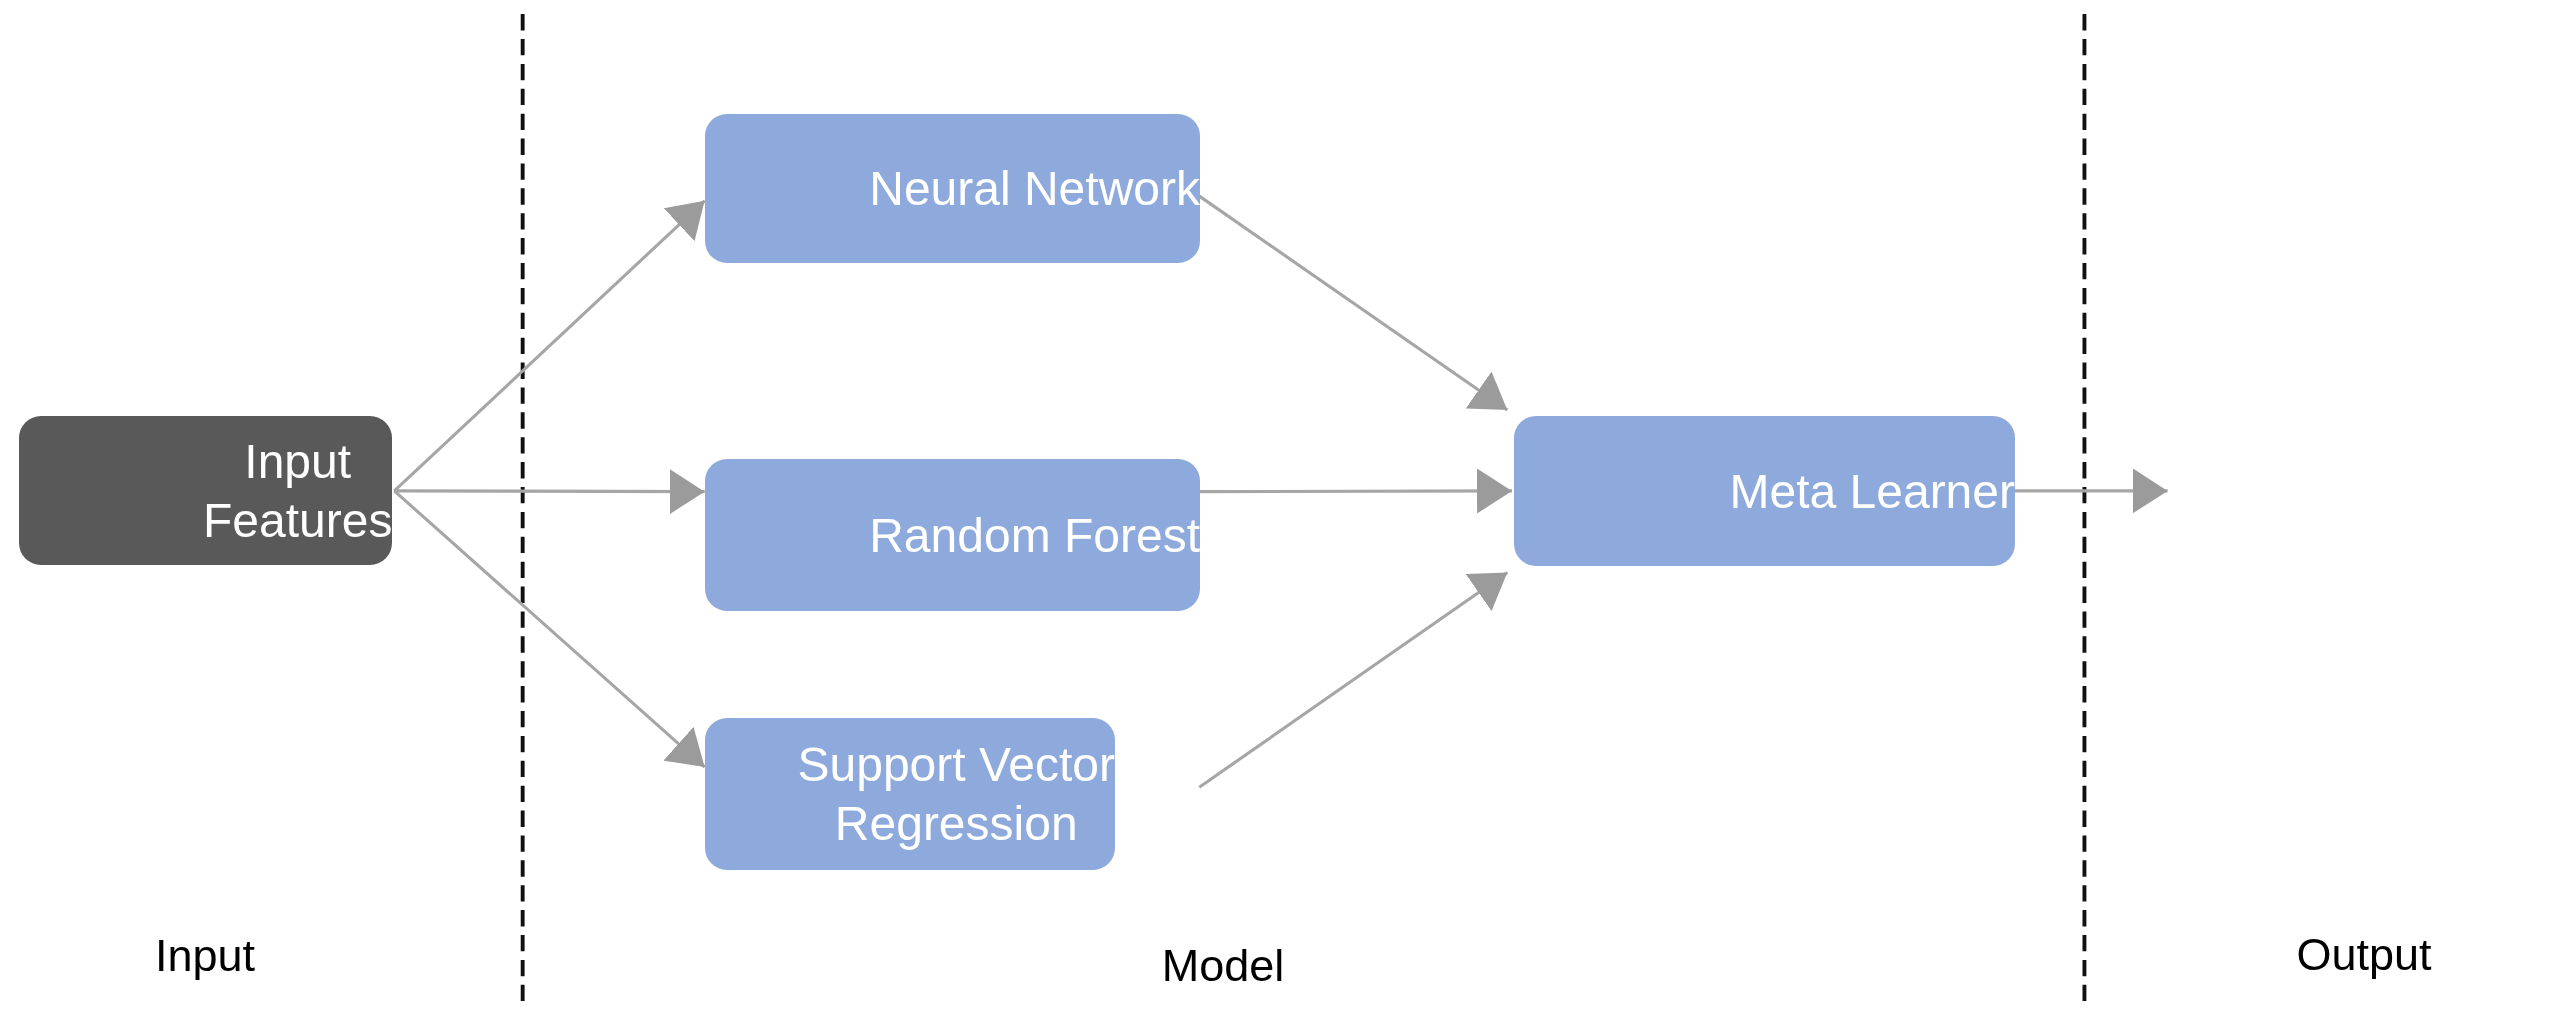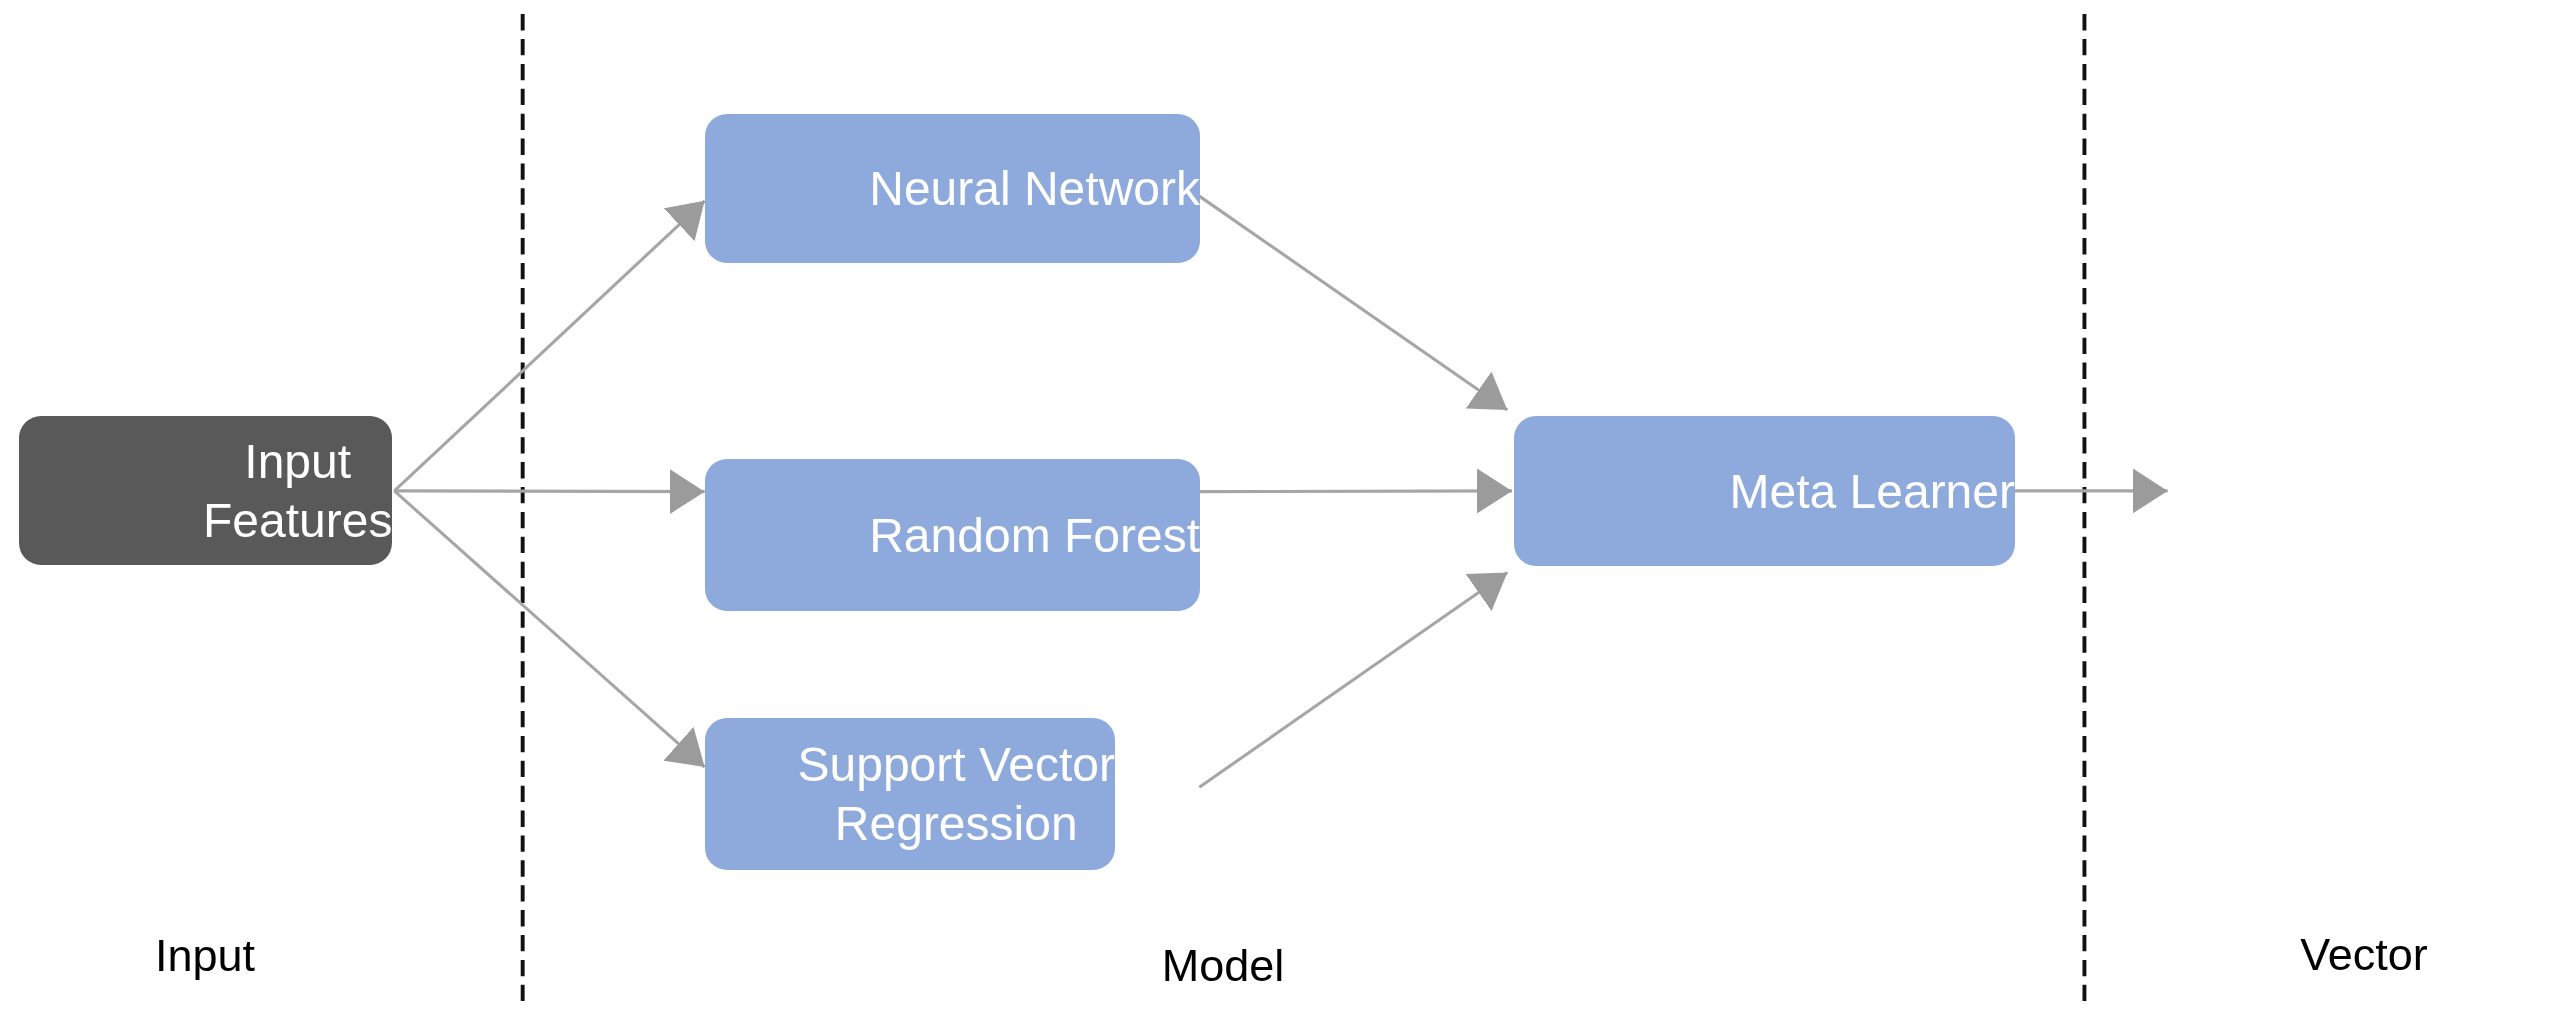--- a/index.html
+++ b/index.html
@@ -113,16 +113,16 @@
 Regression</span>
   </div>
 
   <div class="node model" style="left:1514px; top:416px; width:501px; height:150px;">
     <span>Meta Learner</span>
   </div>
 
 
   <div class="section-label" style="left:205px; top:930px;">Input</div>
   <div class="section-label" style="left:1223px; top:940px;">Model</div>
-  <div class="section-label" style="left:2364px; top:929px;">Vector</div>
+  <div class="section-label" style="left:2364px; top:929px;">Output</div>
 
 </div>
 
 
 </body></html>

